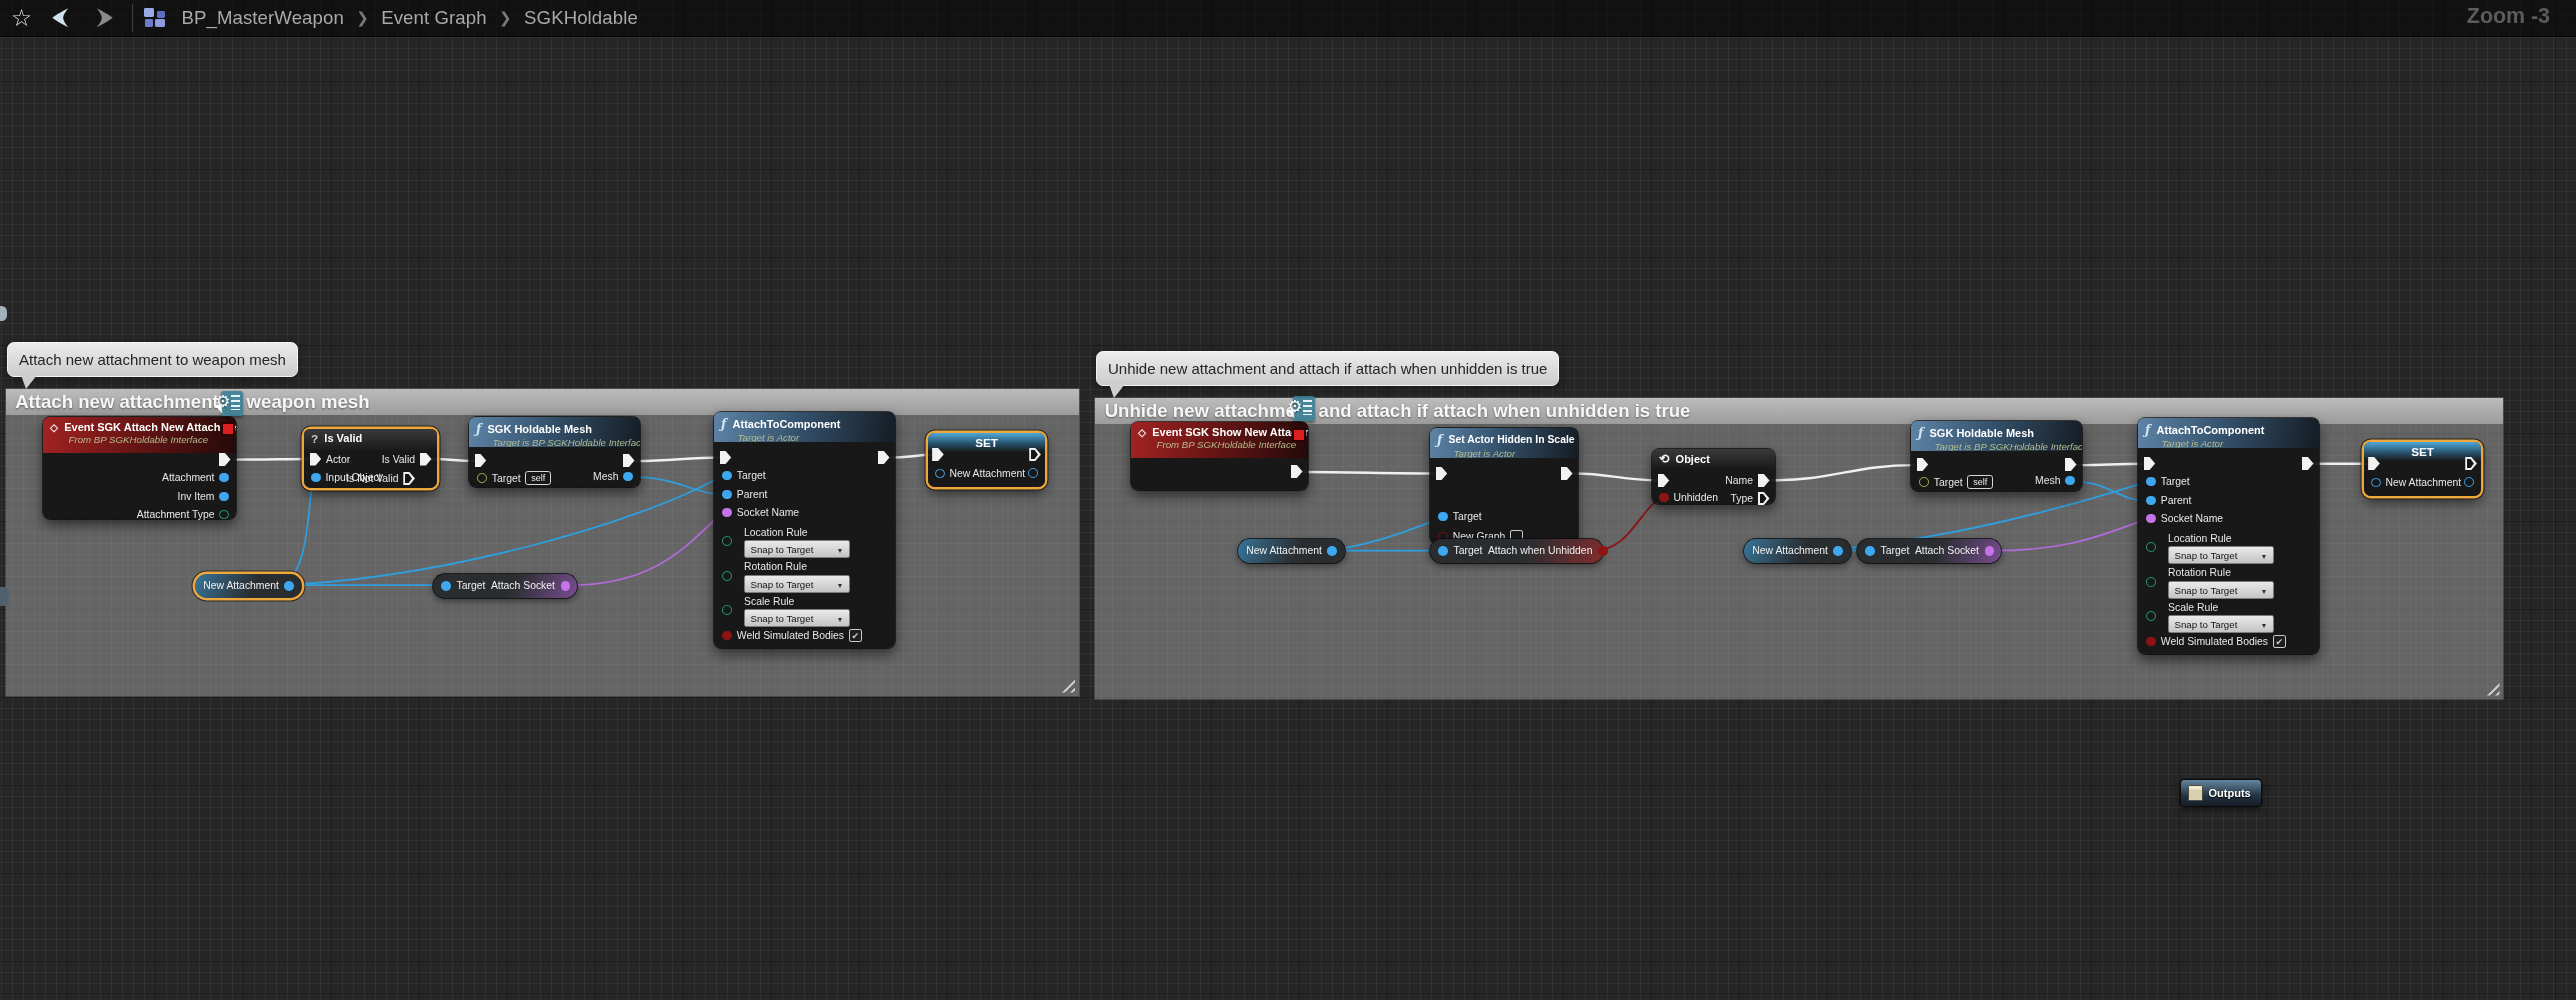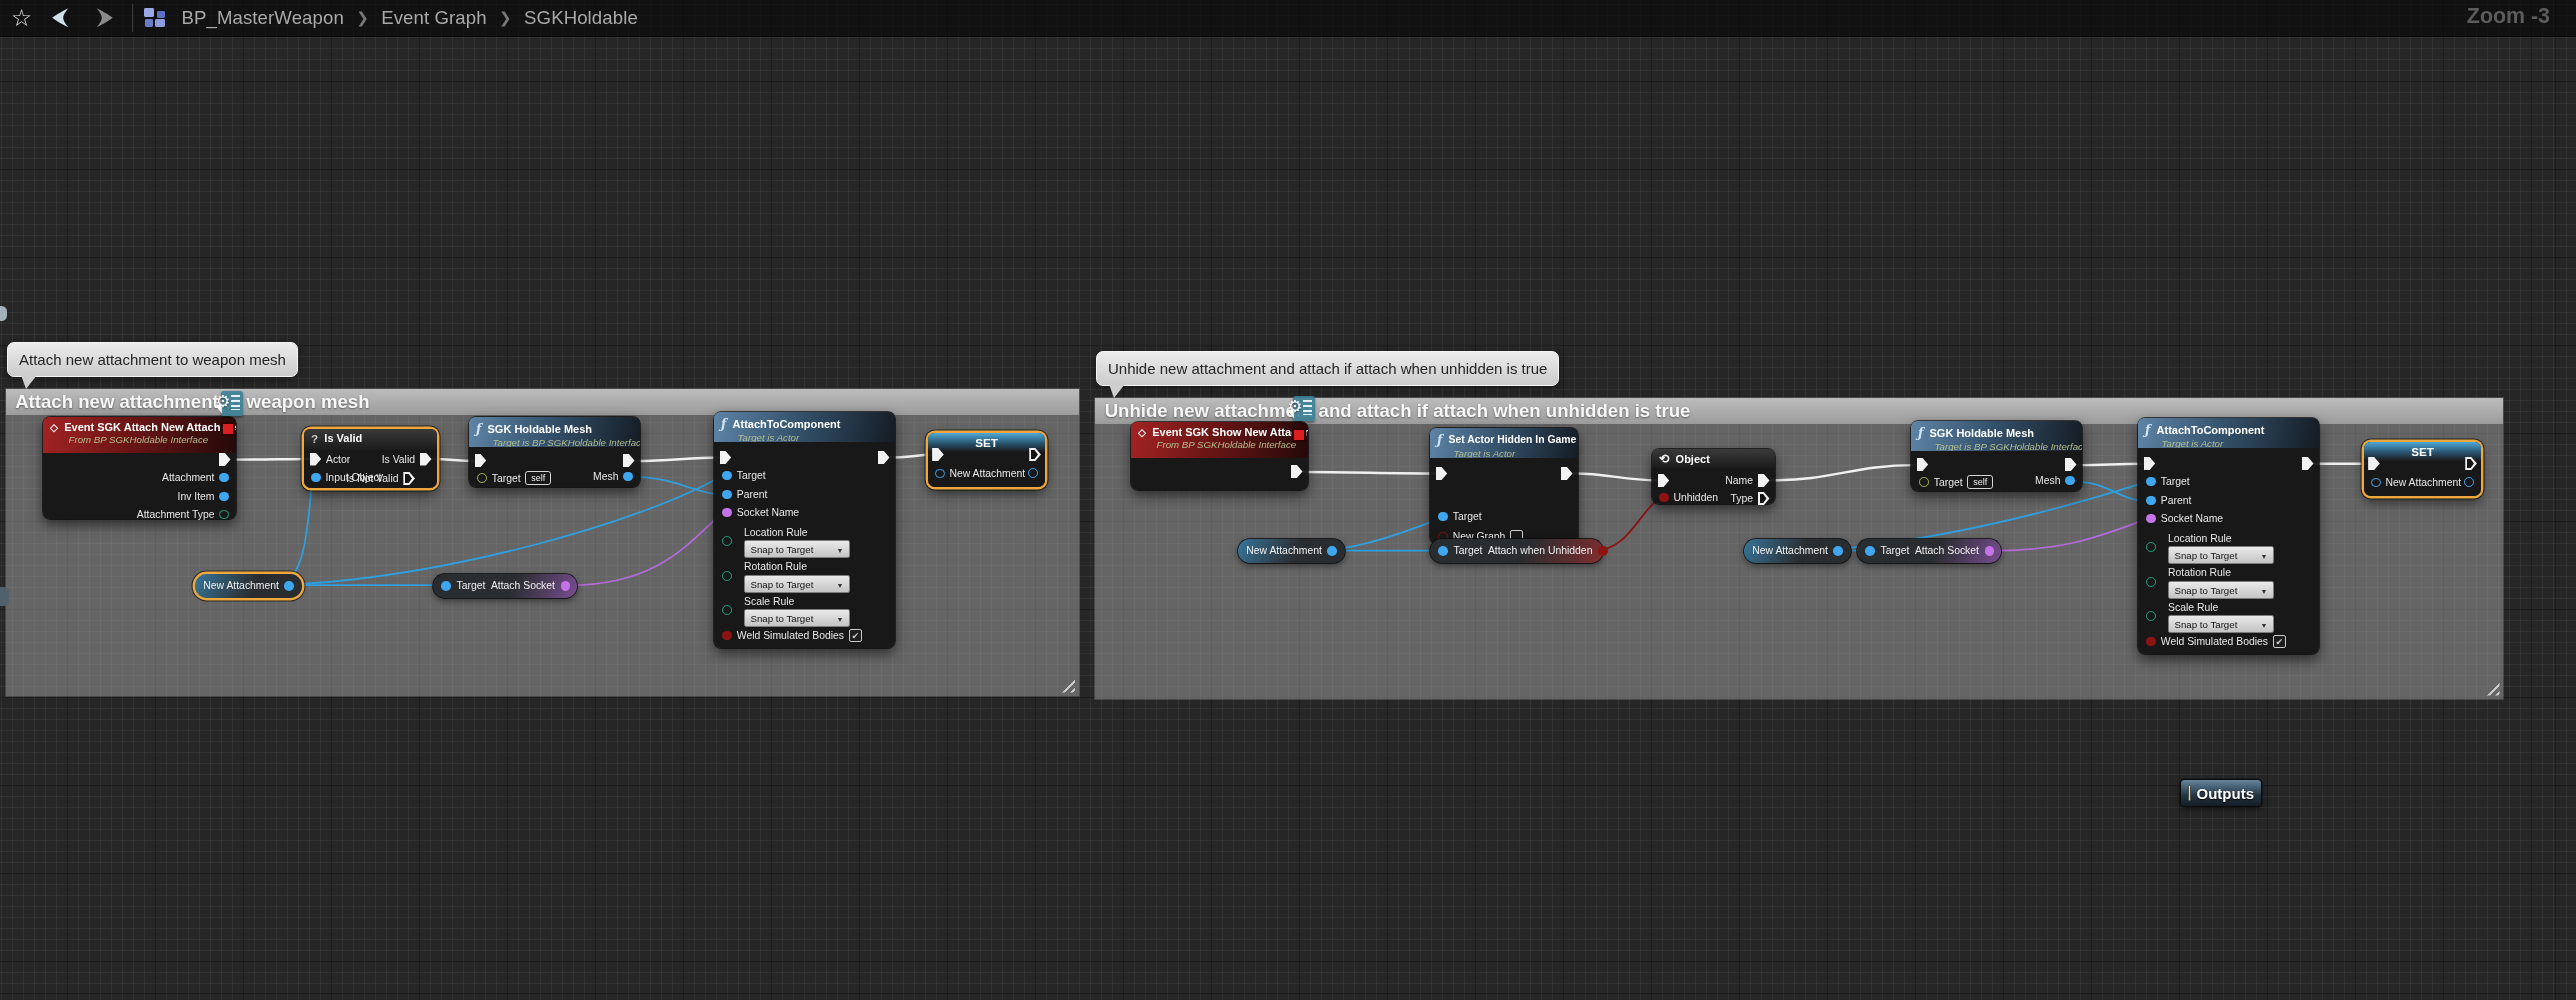--- a/index.html
+++ b/index.html
@@ -101,21 +101,21 @@
     filter:drop-shadow(0.7px 0.7px 0.7px rgba(0,0,0,.6));}
   .redmark{position:absolute;width:10.4px;height:10.4px;background:#dc1f1f;border:2.1px solid #2c0202;
     border-radius:1.4px;z-index:6;box-sizing:content-box;}
   
   #outputsNode{position:absolute;left:2181px;top:780px;width:80px;height:26px;z-index:4;
     background:linear-gradient(180deg,#64859f,#233442 60%,#141d26);border-radius:3.5px;
     box-shadow:0 0 0 1.4px #0c0c0c,0 3.5px 7px rgba(0,0,0,.5);display:flex;align-items:center;gap:5.5px;
     padding:0 7px;box-sizing:border-box;}
   #outputsNode .winicon{width:13px;height:14.5px;background:#d9d0ae;border:0.7px solid #4c4c44;border-radius:1.4px;
     box-shadow:inset 0 3.5px 0 #efe9d0;}
-  #outputsNode .lbl{color:#fff;font-weight:bold;font-size:15px;text-shadow:0 0.7px 1.4px #000;}
+  #outputsNode .lbl{color:#fff;font-weight:bold;font-size:11px;text-shadow:0 0.7px 1.4px #000;}
   .sliver{position:absolute;z-index:4;border-radius:0 5.5px 5.5px 0;}
 </style>
 </head>
 <body>
 
 <div id="screen">
   <div id="grid"></div>
 
   <div id="topbar">
     <span class="star">☆</span>
@@ -374,21 +374,21 @@
       <span class="bars"></span>
       <span class="gear">⚙</span>
       <span class="cursor"></span>
   </div>
   <div class="redmark" style="left:1292px;top:428px;"></div>
 
   <div class="node" style="left:1430px;top:428px;width:148px;height:116px;">
     <div class="nhead blue" style="height:30px;">
       <div class="trow" style="font-size:10.4px;">
           <span class="ficon">ƒ</span>
-        <span>Set Actor Hidden In Game</span>
+        <span>Set Actor Hidden In Scale</span>
         </div>
       <div class="sub" style="padding-left:23.5px;">Target is Actor</div>
     </div>
     <div class="pin" style="left:5.5px;top:39px;">
         <span class="exec"></span>
       </div>
     <div class="pin out" style="right:5.5px;top:39px;">
         <span class="exec"></span>
       </div>
     <div class="pin" style="left:8.3px;top:83px;">

